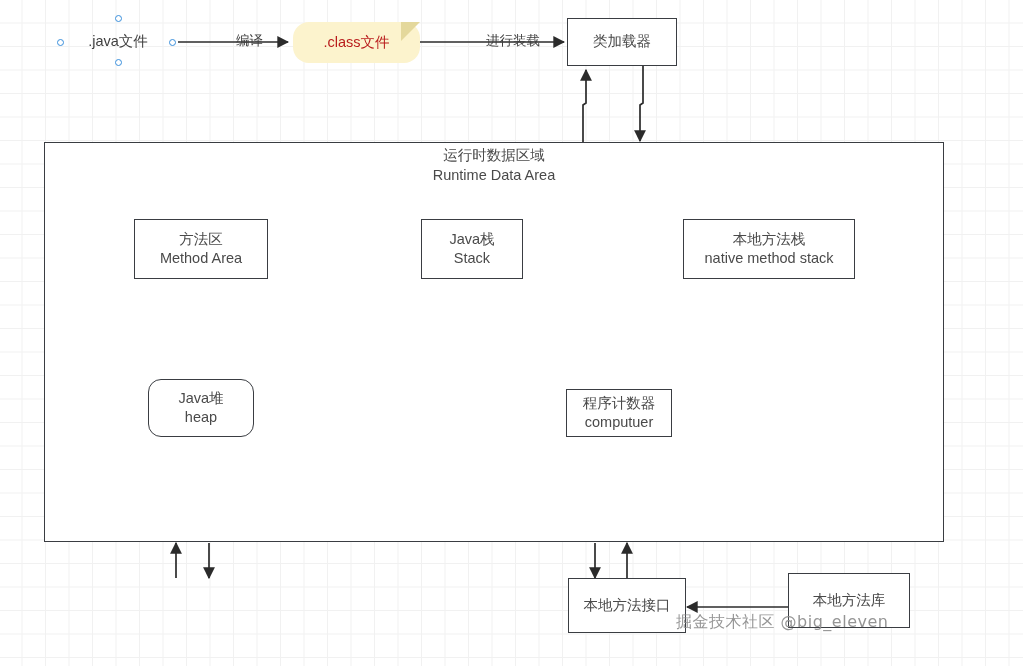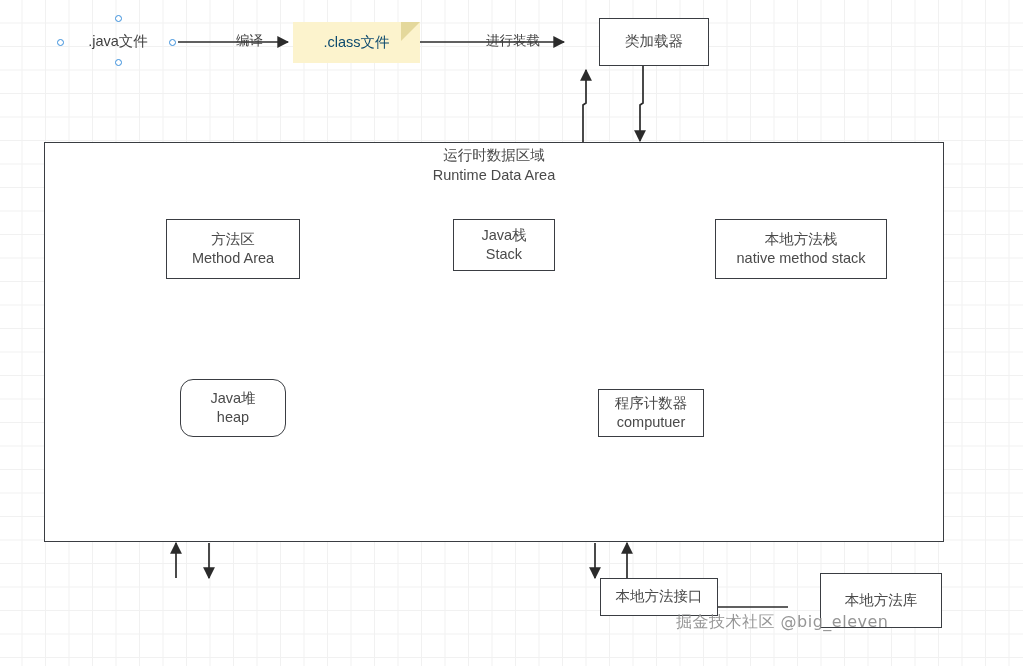--- a/index.html
+++ b/index.html
@@ -30,21 +30,20 @@
     flex-direction: column;
     align-items: center;
     justify-content: center;
     text-align: center;
     color: #4a4a4a;
     line-height: 1.32;
     background: #ffffff;
   }
   .boxed {
     border: 1.6px solid #3a3d42;
-    margin-left: 32px;
   }
   .node .l1, .node .l2 {
     display: block;
     white-space: nowrap;
   }
   .node .l1 { font-size: 14.5px; }
   .node .l2 { font-size: 14.5px; }
 
   
   #node-java-file {
@@ -59,22 +58,23 @@
     height: 7px;
     box-sizing: border-box;
     border: 1.4px solid #3a8fdc;
     border-radius: 50%;
     background: #ffffff;
   }
 
   
   #node-class-file {
     background: #fcf3cd;
-    color: #0c4a6e;
+    color: #b91c1c;
     font-size: 14.5px;
+    border-radius: 16px;
   }
   #node-class-file .fold-top {
     position: absolute;
     top: 0;
     right: 0;
     width: 0;
     height: 0;
     border-style: solid;
     border-width: 19px 19px 0 0;
     border-color: #e4d89c transparent transparent transparent;
@@ -197,42 +197,42 @@
       <span class="l1">运行时数据区域</span>
       <span class="l2">Runtime Data Area</span>
     </div>
   </div>
 
   <div class="node boxed" style="left:134px; top:219px; width:134px; height:60px;">
     <span class="l1">方法区</span>
     <span class="l2">Method Area</span>
   </div>
 
-  <div class="node boxed" style="left:421px; top:219px; width:102px; height:52px;">
+  <div class="node boxed" style="left:421px; top:219px; width:102px; height:60px;">
     <span class="l1">Java栈</span>
     <span class="l2">Stack</span>
   </div>
 
   <div class="node boxed" style="left:683px; top:219px; width:172px; height:60px;">
     <span class="l1">本地方法栈</span>
     <span class="l2">native method  stack</span>
   </div>
 
   <div class="node boxed" style="left:148px; top:379px; width:106px; height:58px;border-radius:13px;">
     <span class="l1">Java堆</span>
     <span class="l2">heap</span>
   </div>
 
   <div class="node boxed" style="left:566px; top:389px; width:106px; height:48px;">
     <span class="l1">程序计数器</span>
     <span class="l2">computuer</span>
   </div>
 
 
-  <div class="node boxed" style="left:568px; top:578px; width:118px; height:38px;text-align:right;">
+  <div class="node boxed" style="left:568px; top:578px; width:118px; height:55px;text-align:right;">
     <span class="l1">本地方法接口</span>
   </div>
 
   <div class="node boxed" style="left:788px; top:573px; width:122px; height:55px;">
     <span class="l1">本地方法库</span>
   </div>
 
   <div id="watermark">掘金技术社区 @big_eleven</div>
 
 </div>

